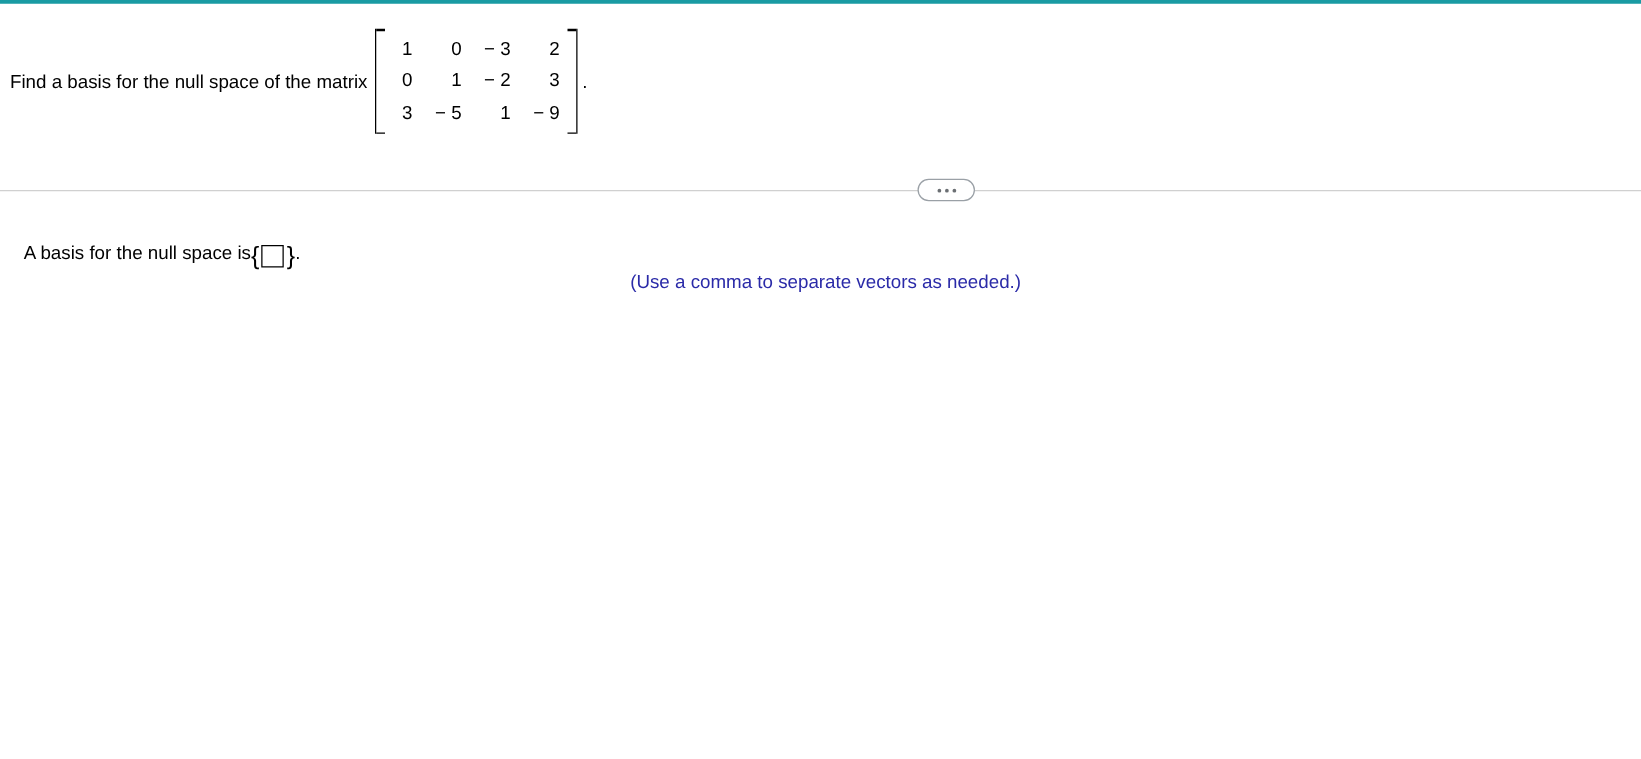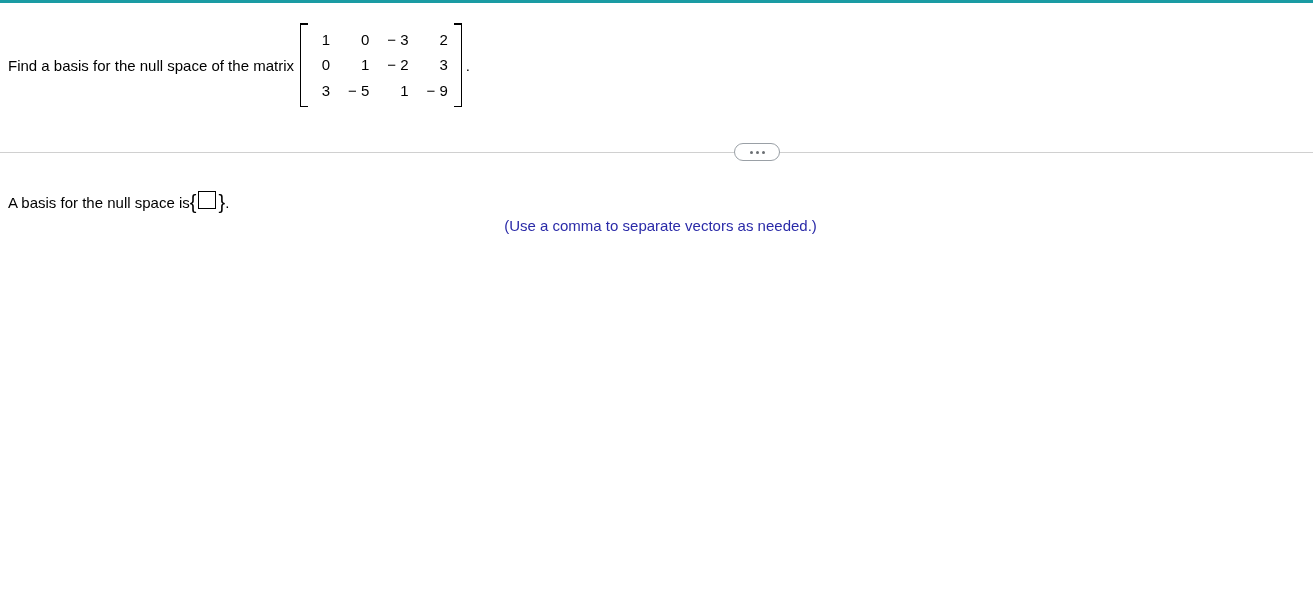--- a/index.html
+++ b/index.html
@@ -116,22 +116,23 @@
     width: 3px; height: 3px;
     background: #6b6f73;
     border-radius: 50%;
   }
   .answer-area {
     padding: 28px 0 0 8px;
     line-height: 1.55;
   }
   .answer-line1 {
     display: flex;
-    align-items: flex-start;
+    align-items: flex-end;
     flex-wrap: wrap;
+    margin-left: 11px;
   }
   .brace {
     font-size: 20px;
     line-height: 1;
     position: relative;
     top: 1px;
   }
   .input-box {
     display: inline-block;
     width: 18px;

